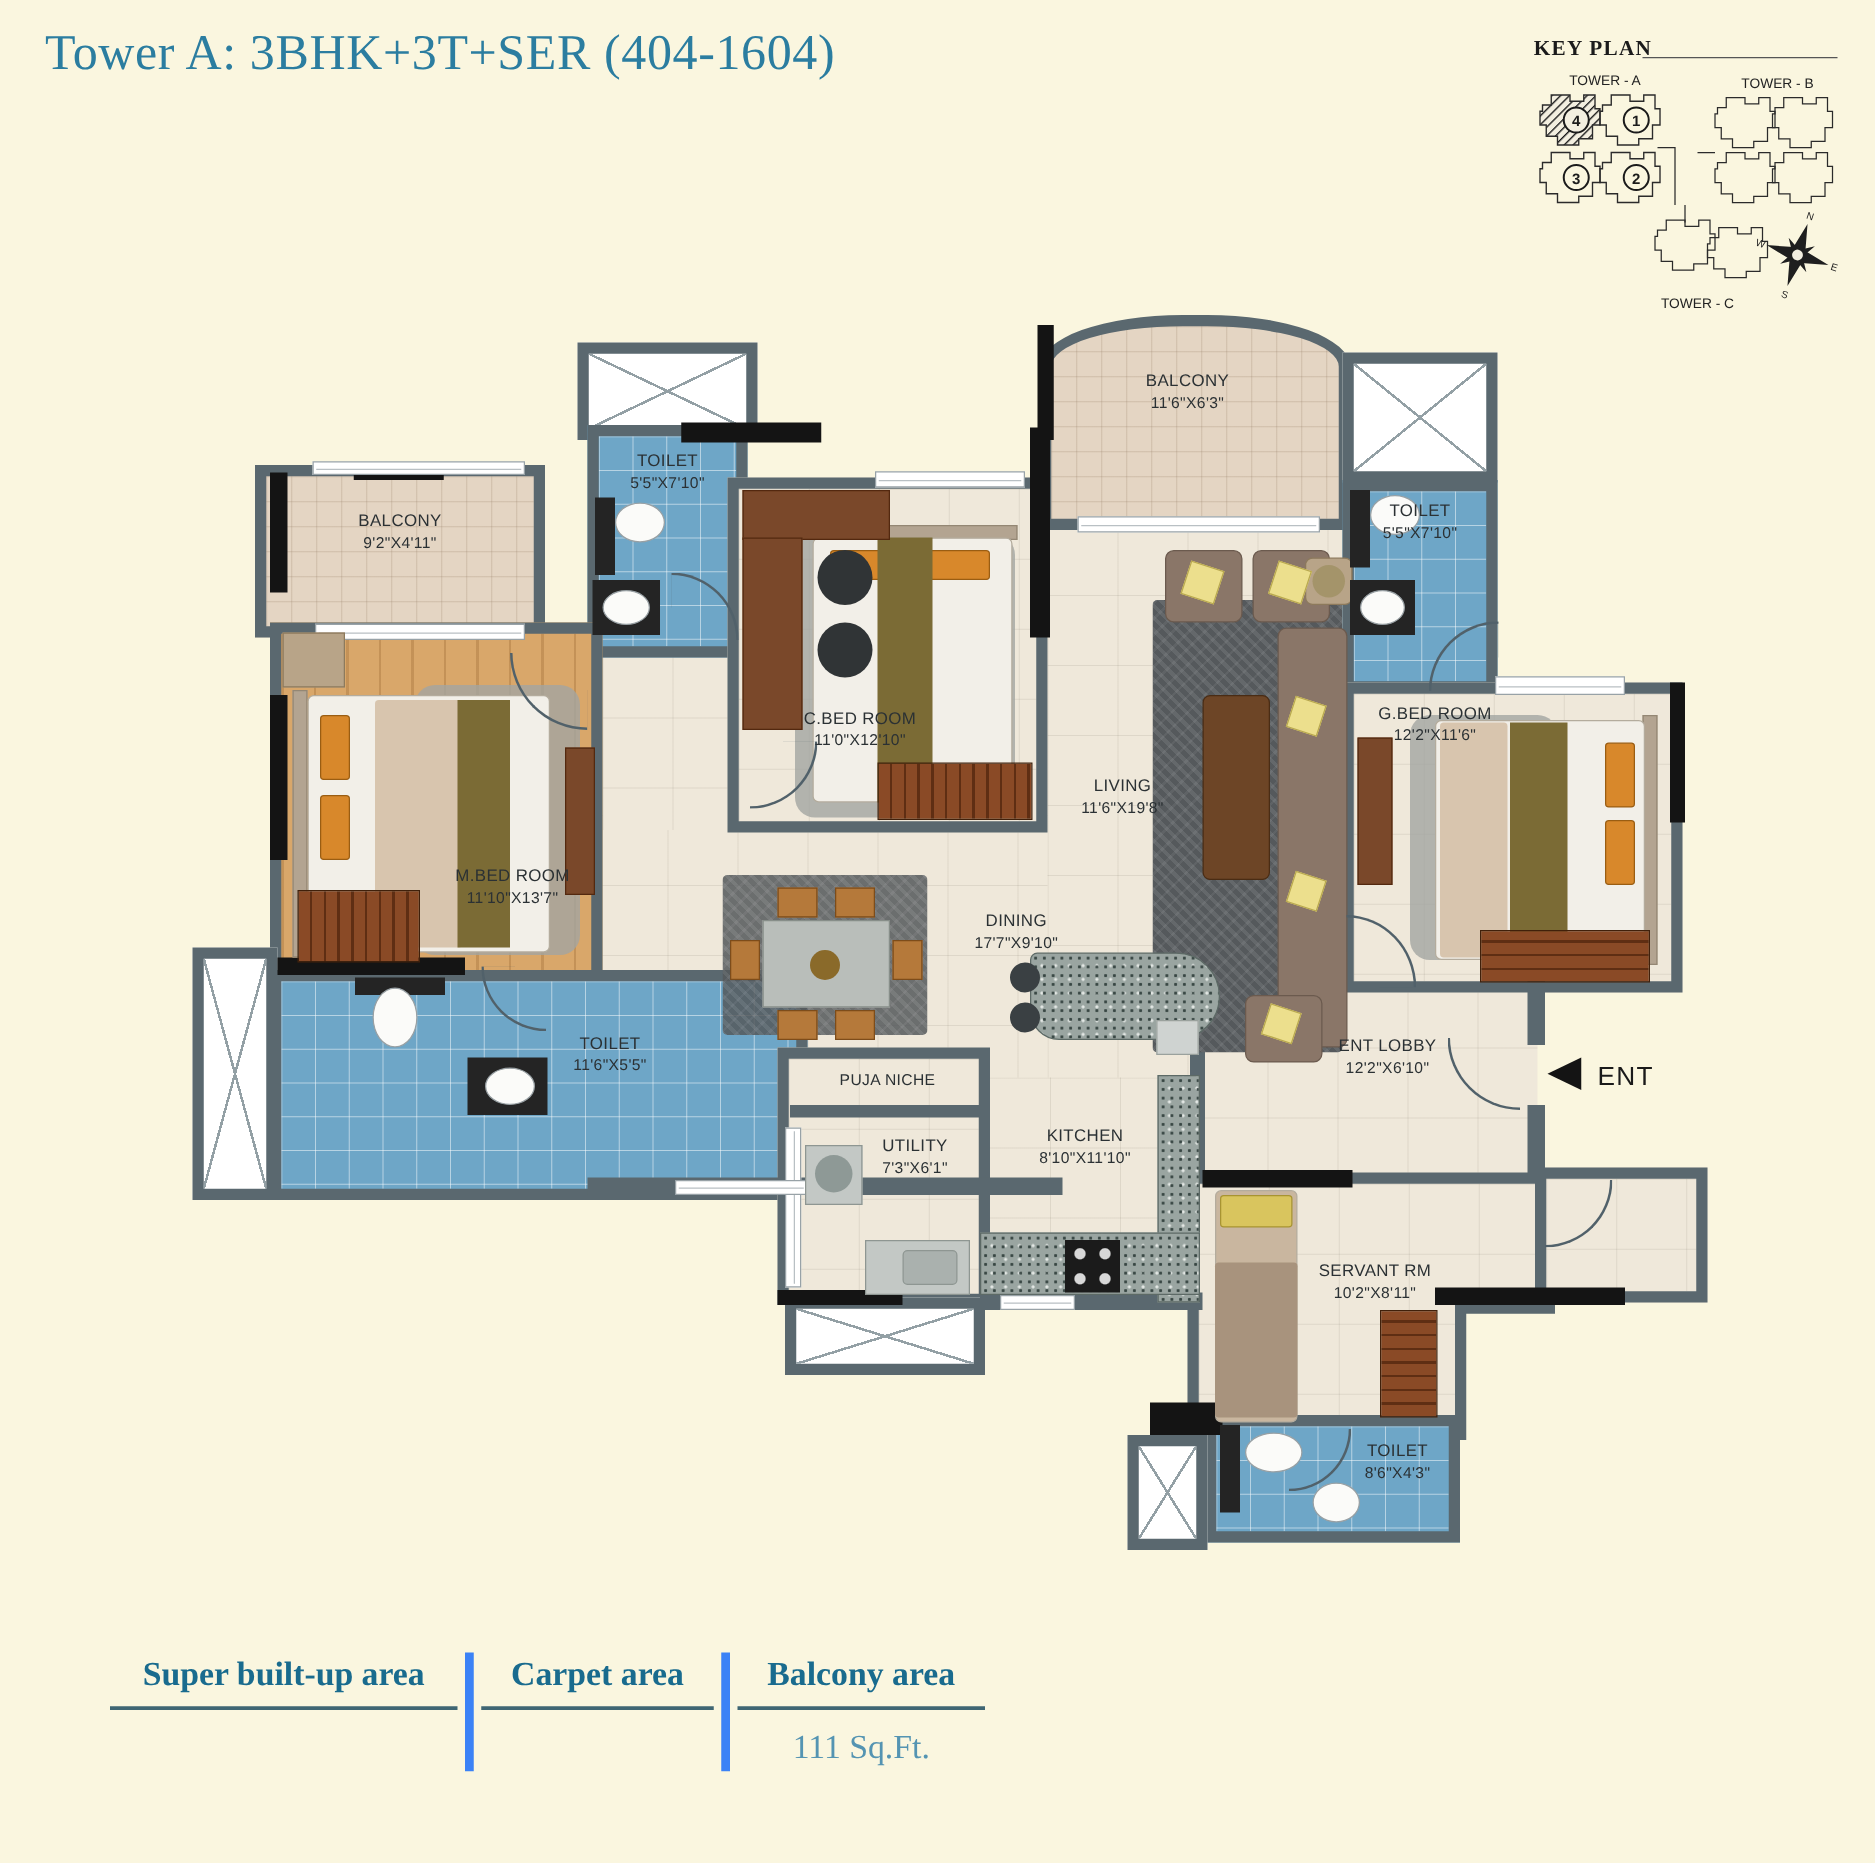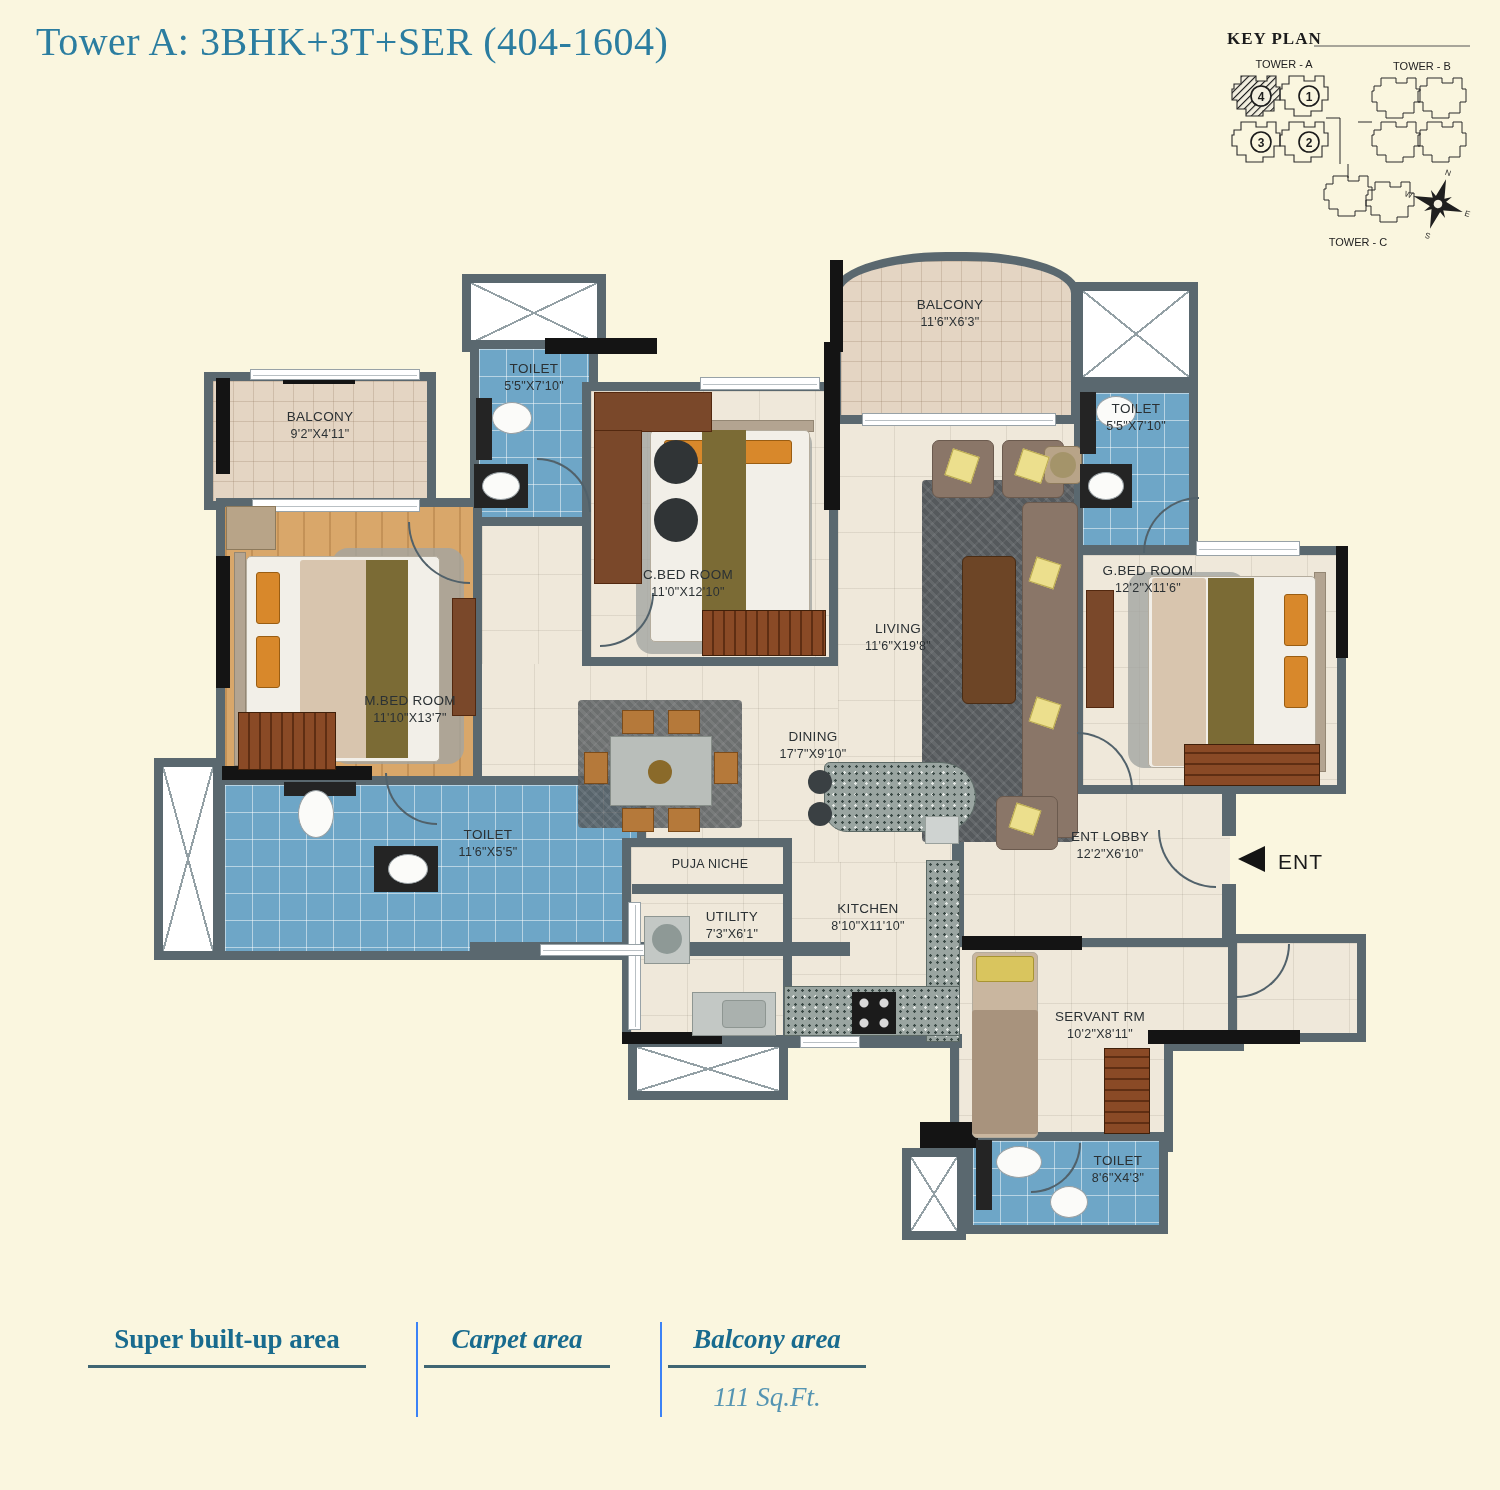--- a/index.html
+++ b/index.html
@@ -81,23 +81,23 @@
   }
   .room-label{
     position:absolute;transform:translateX(-50%);text-align:center;z-index:30;
     color:#2B3134;font-size:13.5px;line-height:1.32;letter-spacing:.3px;white-space:nowrap;
   }
   .room-label .dims{font-size:12.5px;}
   .ent-label{position:absolute;z-index:30;font-size:21px;color:#1A1A1A;letter-spacing:1px;}
   .ent-arrow{position:absolute;width:0;height:0;z-index:30;
     border-top:13px solid transparent;border-bottom:13px solid transparent;border-right:27px solid #141414;}
   
-  .atable{position:absolute;left:82px;top:1322px;display:flex;z-index:40;font-family:"Liberation Serif",serif;gap:44px;}
+  .atable{position:absolute;left:82px;top:1322px;display:flex;z-index:40;font-family:"Liberation Serif",serif;}
   .acol{text-align:center;padding:0 6px;}
-  .acol + .acol{border-left:2px solid #3b82f6;font-style:italic;}
+  .acol + .acol{border-left:7px solid #3b82f6;}
   .ahead{font-weight:bold;font-size:27px;color:#196B8E;padding:2px 12px 10px;border-bottom:3px solid #3F6673;}
   .aval{font-size:27px;color:#5494B2;padding:14px 0 4px;}
   
   .keyplan{position:absolute;left:1222px;top:26px;z-index:40;}
 </style>
 </head>
 <body>
 
 <div class="page-title">Tower A: 3BHK+3T+SER (404-1604)</div>
 

